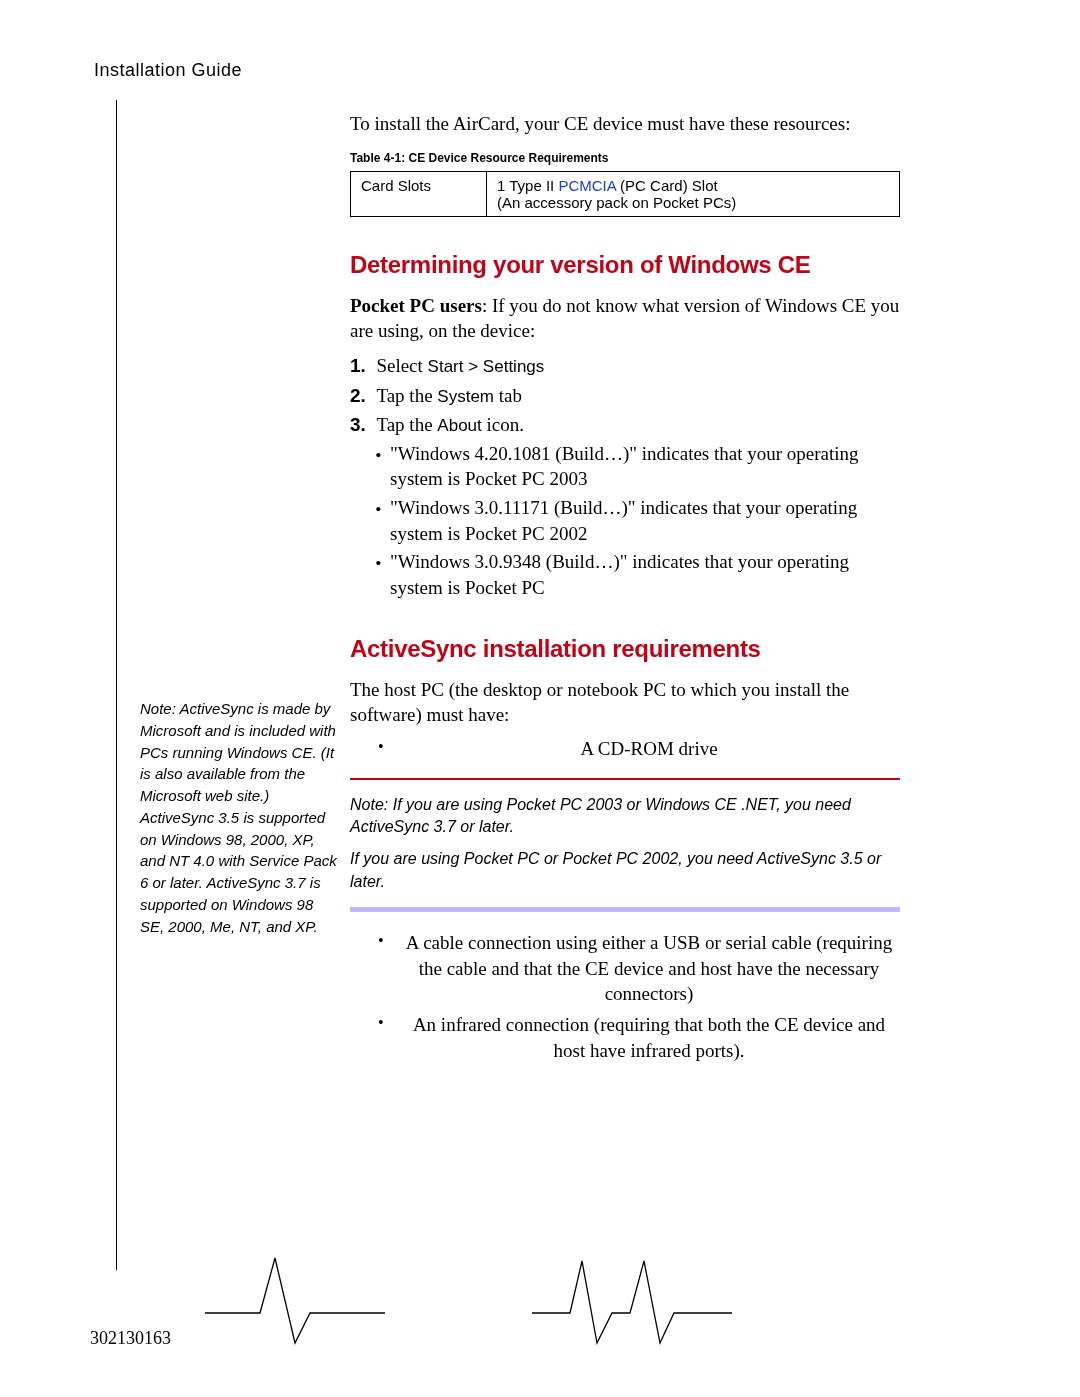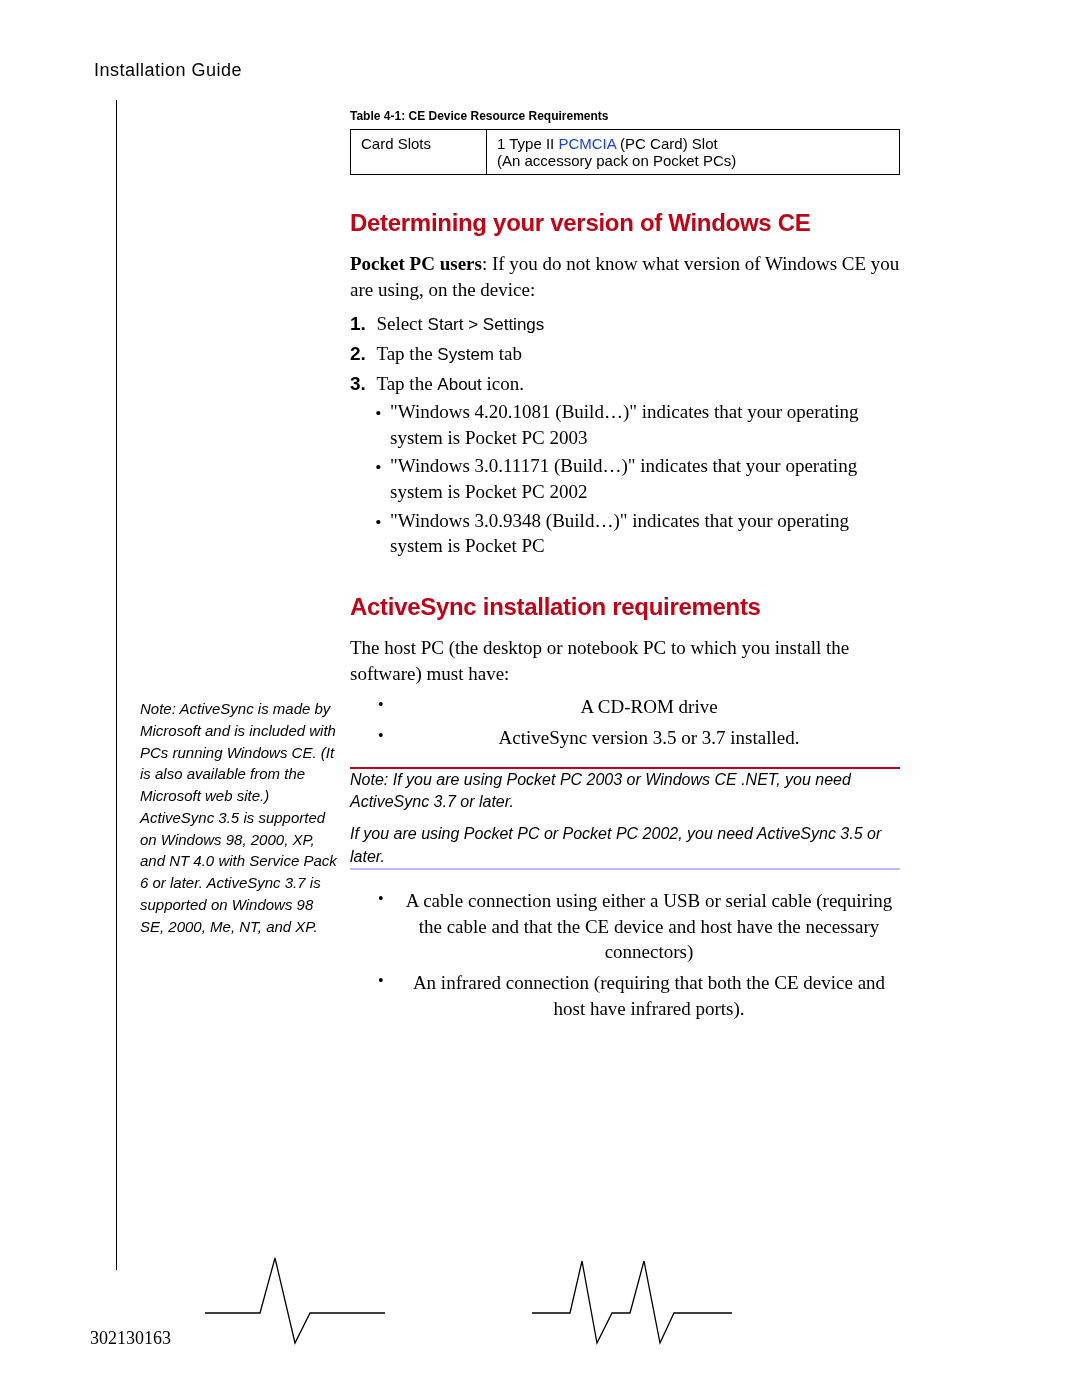--- a/index.html
+++ b/index.html
@@ -151,22 +151,22 @@
     font-style: italic;
     font-size: 15px;
     line-height: 1.45;
   }
   .note-block {
     font-family: Arial, Helvetica, sans-serif;
     font-style: italic;
     font-size: 16px;
     line-height: 1.4;
     border-top: 2px solid #c00418;
-    border-bottom: 2px solid #c4b5fd;
-    padding: 0 0;
+    border-bottom: 5px solid #c4b5fd;
+    padding: 14px 0;
     margin: 16px 0 18px 0;
   }
   .note-block .gap { display:block; height:10px; }
   .footer {
     position: absolute;
     left: 0;
     right: 0;
     bottom: 48px;
     padding: 0 90px;
     display: flex;
@@ -185,20 +185,21 @@
 </head>
 <body>
 
 <div class="page">
   <div class="header-title">Installation Guide</div>
   <div class="vline"></div>
 
   <div class="side-note">Note: ActiveSync is made by Microsoft and is included with PCs running Windows CE. (It is also available from the Microsoft web site.) ActiveSync 3.5 is supported on Windows 98, 2000, XP, and NT 4.0 with Service Pack 6 or later. ActiveSync 3.7 is supported on Windows 98 SE, 2000, Me, NT, and XP.</div>
 
   <div class="content-area">
+    <div class="intro">To install the AirCard, your CE device must have these resources:</div>
 
     <div class="table-caption">Table 4-1: CE Device Resource Requirements</div>
     <table class="req">
       <tbody>
           <tr>
         <td class="label">Card Slots</td>
         <td>
           <span>1 Type II </span><span class="link">PCMCIA</span><span style="white-space:pre-line;"> (PC Card) Slot
 (An accessory pack on Pocket PCs)</span>
         </td>
@@ -219,21 +220,20 @@
           <li>"Windows 3.0.11171 (Build…)" indicates that your operating system is Pocket PC 2002</li>
           <li>"Windows 3.0.9348 (Build…)" indicates that your operating system is Pocket PC</li>
         </ul>
       </li>
     </ol>
 
     <h2 class="section">ActiveSync installation requirements</h2>
     <div class="body-para">The host PC (the desktop or notebook PC to which you install the software) must have:</div>
     <ul class="bul">
       <li>A CD-ROM drive</li>
-      <li>ActiveSync version 3.5 or 3.7 installed.</li>
     </ul>
 
     <div class="note-block">
       <span>Note: If you are using Pocket PC 2003 or Windows CE .NET, you need ActiveSync 3.7 or later.</span>
       <span class="gap"></span>
       <span>If you are using Pocket PC or  Pocket PC 2002, you need ActiveSync 3.5 or later.</span>
     </div>
 
     <ul class="bul">
       <li>A cable connection using either a USB or serial cable (requiring the cable and that the CE device and host have the necessary connectors)</li>

